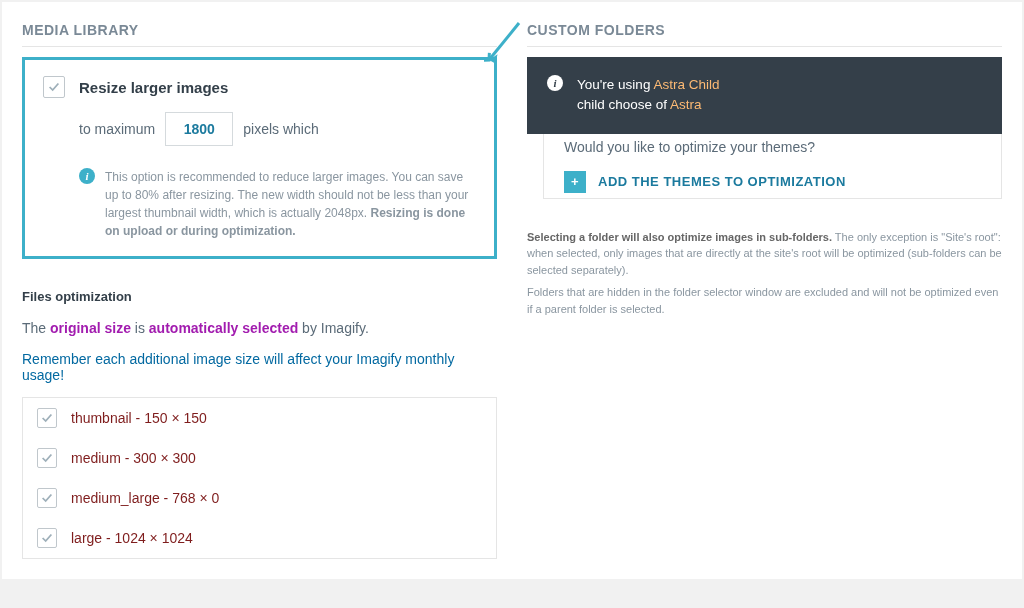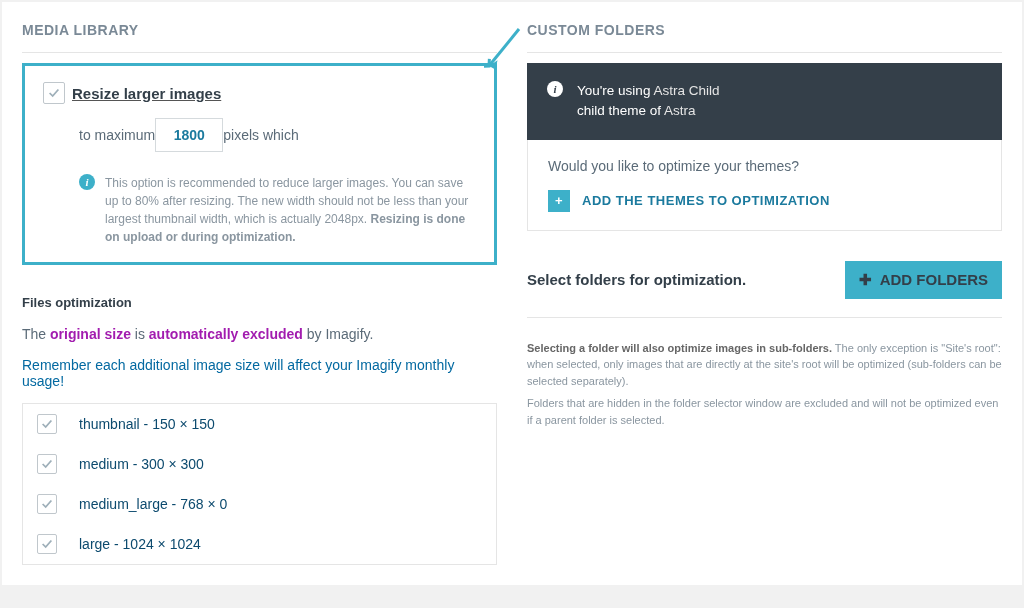--- a/index.html
+++ b/index.html
@@ -20,41 +20,40 @@
     .col {
       flex: 1;
       min-width: 0;
     }
     .section-title {
       color: #7a8996;
       font-size: 14px;
       font-weight: 700;
       letter-spacing: 0.5px;
       text-transform: uppercase;
-      padding-bottom: 14px;
+      padding-bottom: 8px;
       border-bottom: 1px solid #e5e5e5;
       margin-bottom: 0;
     }
     .highlight-box {
       border: 3px solid #3db0c9;
       margin-top: 10px;
       padding: 16px 18px;
       position: relative;
     }
     .arrow {
       position: absolute;
       top: -42px;
       right: -30px;
       color: #3db0c9;
     }
     .checkbox-row {
       display: flex;
       align-items: center;
-      gap: 7px;
-      text-decoration: underline;
+      gap: 14px;
     }
     .checkbox {
       width: 22px;
       height: 22px;
       border: 1px solid #c0c7cc;
       border-radius: 2px;
       display: flex;
       align-items: center;
       justify-content: center;
       background: #fff;
@@ -65,20 +64,21 @@
     .bold-label {
       color: #333f49;
       font-weight: 700;
       font-size: 15px;
     }
     .resize-row {
       margin-left: 36px;
       margin-top: 14px;
       display: flex;
       align-items: center;
+      gap: 10px;
       color: #5b6b78;
     }
     .number-input {
       width: 68px;
       padding: 8px 4px;
       border: 1px solid #d5dadd;
       text-align: center;
       font-size: 14px;
       color: #1b7a9e;
       font-weight: 600;
@@ -122,41 +122,42 @@
     .sizes-list {
       border: 1px solid #e5e5e5;
       margin-top: 14px;
       max-height: 180px;
       overflow-y: scroll;
     }
     .size-item {
       padding: 10px 14px;
       display: flex;
       align-items: center;
-      gap: 22px;
-      color: #0c4a6e;
+      gap: 14px;
+      color: #7f1d1d;
     }
     .size-item .checkbox { width: 20px; height: 20px; }
     
     .theme-banner {
       background: #343f49;
       color: #fff;
       padding: 18px 20px;
       display: flex;
       gap: 14px;
       margin-top: 10px;
     }
     .theme-banner .info-icon { background: #fff; color: #343f49; }
     .theme-banner .txt { font-size: 13.5px; line-height: 1.5; }
-    .theme-link { color: #e5e5e5; }
+    .theme-link { color: #fdba74; }
     .theme-opt-box {
       border: 1px solid #e5e5e5;
       border-top: none;
-      padding: 18px 20px;
+      padding: 5px 20px;
       margin-bottom: 30px;
+      margin-left: 16px;
     }
     .theme-opt-q { color: #5b6b78; margin-bottom: 16px; }
     .add-btn {
       display: inline-flex;
       align-items: center;
       gap: 12px;
       color: #1b7a9e;
       font-weight: 700;
       letter-spacing: 0.5px;
       font-size: 13px;
@@ -235,21 +236,21 @@
         <span class="info-icon">i</span>
         <div>
           <span>This option is recommended to reduce larger images. You can save up to 80% after resizing. The new width should not be less than your largest thumbnail width, which is actually 2048px. </span><b>Resizing is done on upload or during optimization.</b>
         </div>
       </div>
     </div>
 
     <div class="files-opt">
       <div class="files-opt-title">Files optimization</div>
       <div class="files-opt-note">
-        <span>The </span><b>original size</b><span> is </span><b>automatically excluded</b><span> by Imagify.</span>
+        <span>The </span><b>original size</b><span> is </span><b>automatically selected</b><span> by Imagify.</span>
       </div>
       <div class="usage-warn">Remember each additional image size will affect your Imagify monthly usage!</div>
 
       <div class="sizes-list" id="sizes-list">
           <div class="size-item">
             <div class="checkbox">
               <svg viewBox="0 0 16 16">
                 <path d="M3 8 L6.5 11.5 L13 4" stroke="#9eafb9" stroke-width="2" fill="none"></path>
               </svg>
             </div>
@@ -284,37 +285,30 @@
     </div>
   </div>
 
   <div class="col">
     <div class="section-title">CUSTOM FOLDERS</div>
 
     <div class="theme-banner">
       <span class="info-icon">i</span>
       <div class="txt">
         <span>You're using </span><span class="theme-link">Astra Child</span><br>
-        <span>child theme of </span><span class="theme-link">Astra</span>
+        <span>child choose of </span><span class="theme-link">Astra</span>
       </div>
     </div>
     <div class="theme-opt-box">
       <div class="theme-opt-q">Would you like to optimize your themes?</div>
       <div class="add-btn">
         <span class="plus-box">+</span>
         <span>ADD THE THEMES TO OPTIMIZATION</span>
       </div>
     </div>
 
-    <div class="folders-header">
-      <span>Select folders for optimization.</span>
-      <button class="add-folders-btn">
-        <span>✚</span>
-        <span>ADD FOLDERS</span>
-      </button>
-    </div>
 
     <div class="folders-desc">
       <p><b>Selecting a folder will also optimize images in sub-folders.</b><span> The only exception is "Site's root": when selected, only images that are directly at the site's root will be optimized (sub-folders can be selected separately).</span></p>
       <p>Folders that are hidden in the folder selector window are excluded and will not be optimized even if a parent folder is selected.</p>
     </div>
   </div>
 </div>
 
 </body></html>

